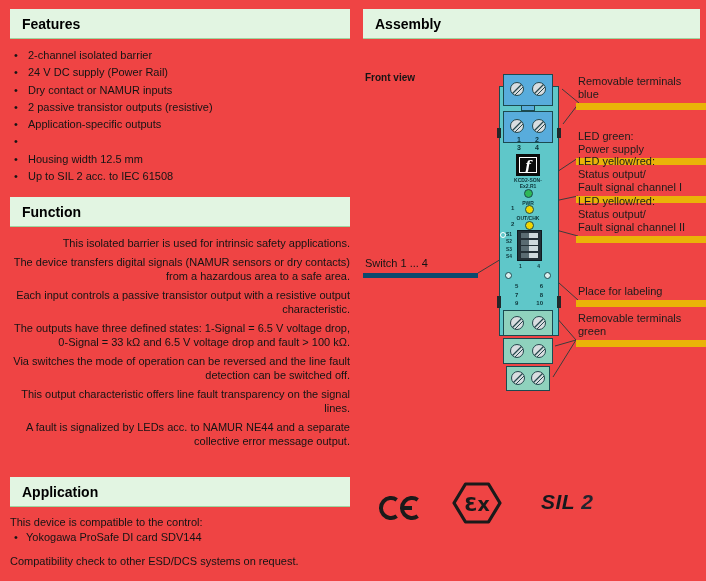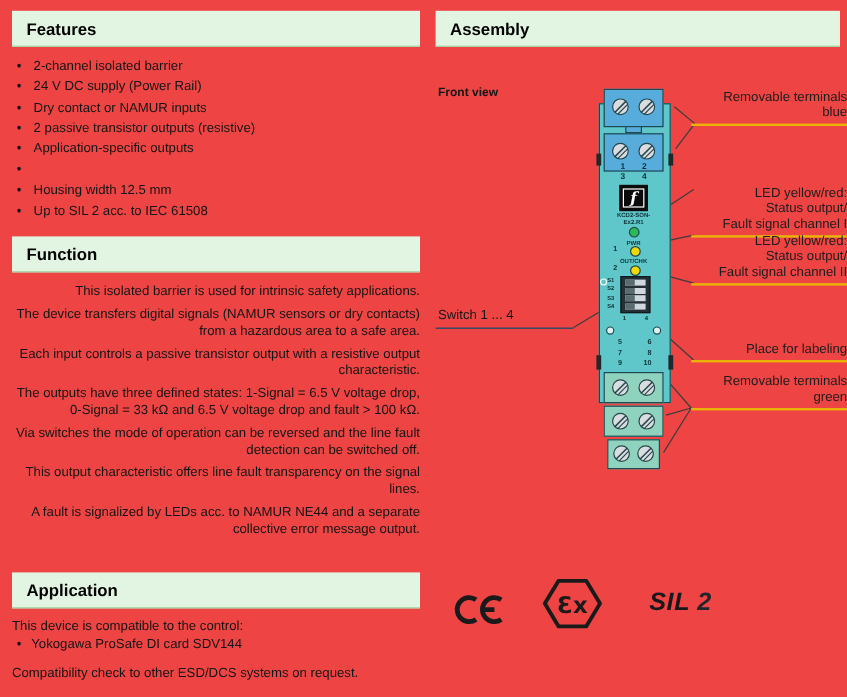--- a/index.html
+++ b/index.html
@@ -24,24 +24,24 @@
   .app-body{margin-top:8px;}
   .app-li{display:flex;font-size:11px;line-height:15px;padding-left:4px;}
   .app-li .bdot{width:12px;flex:0 0 12px;}
   .app-note{margin-top:9px;}
   
   #assembly-header{position:absolute;left:363px;top:9px;width:337px;}
   .figure{position:absolute;left:363px;top:44px;width:343px;height:430px;}
   .front-view{position:absolute;left:2px;top:28px;font-size:10px;font-weight:bold;}
   .leader-svg{position:absolute;left:0;top:0;width:343px;height:430px;}
   .leader-svg line{stroke:var(--line);stroke-width:1;}
-  .callout{position:absolute;font-size:11px;line-height:13px;border-bottom:2px solid #eab308;
-    padding:0 0 2px 2px;color:#1c1c1c;text-align:right;}
+  .callout{position:absolute;font-size:11px;line-height:13px;border-bottom:7px solid #eab308;
+    padding:0 0 2px 2px;color:#1c1c1c;}
   .switch-callout{position:absolute;left:0;top:213px;width:115px;font-size:11px;line-height:13px;
-    border-bottom:1px solid #0c4a6e;padding:0 0 3px 2px;}
+    border-bottom:5px solid #0c4a6e;padding:0 0 3px 2px;}
   
   .device{position:absolute;left:135px;top:30px;width:62px;height:318px;}
   .dev-body{position:absolute;left:1px;top:12px;width:60px;height:250px;
     background:var(--device_teal);border:1px solid var(--outline);}
   .tblock{position:absolute;border:1px solid var(--outline);background:var(--terminal_blue);}
   .gblock{position:absolute;border:1px solid var(--outline);background:var(--terminal_green);}
   .screw{position:absolute;width:16px;height:16px;}
   .notch{position:absolute;left:23px;top:31px;width:14px;height:6px;background:var(--terminal_blue);
     border:1px solid var(--outline);}
   .clip{position:absolute;width:4px;height:10px;background:#22282a;}
@@ -308,20 +308,24 @@
             <line x1="3.5" y1="12.5" x2="12.5" y2="3.5" stroke="#26474d" stroke-width="1.3"></line>
             <line x1="6" y1="14" x2="14" y2="6" stroke="#26474d" stroke-width="1"></line>
         </svg>
       </div>
     </div>
 
     <div class="callout" style="left:213px;top:31px;width:130px;">
       <div>Removable terminals</div>
       <div>blue</div>
     </div>
+    <div class="callout" style="left:213px;top:86px;width:130px;">
+      <div>LED green:</div>
+      <div>Power supply</div>
+    </div>
     <div class="callout" style="left:213px;top:111px;width:130px;">
       <div>LED yellow/red:</div>
       <div>Status output/</div>
       <div>Fault signal channel I</div>
     </div>
     <div class="callout" style="left:213px;top:151px;width:130px;">
       <div>LED yellow/red:</div>
       <div>Status output/</div>
       <div>Fault signal channel II</div>
     </div>

